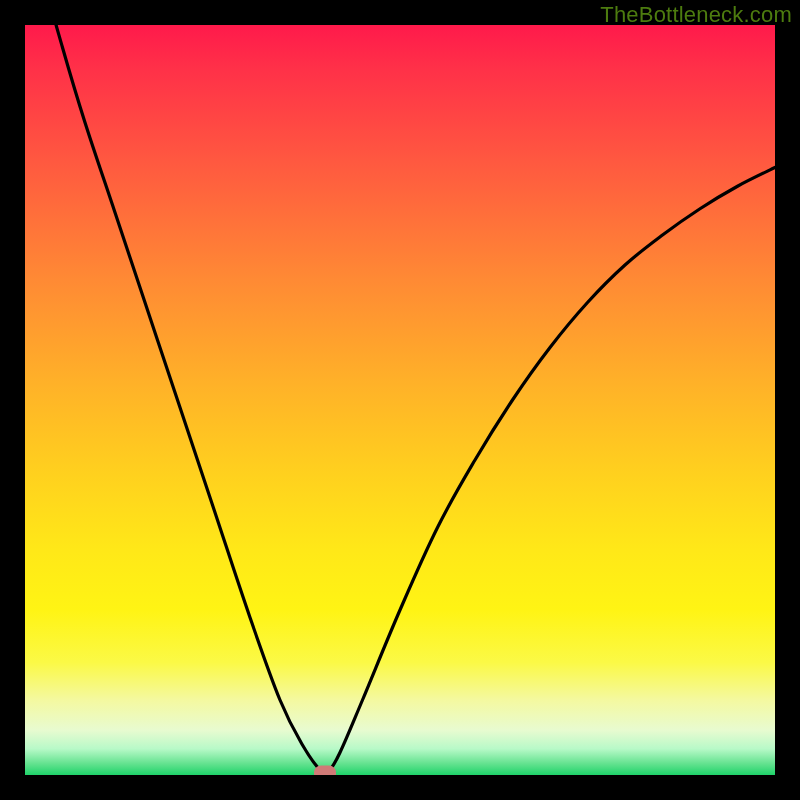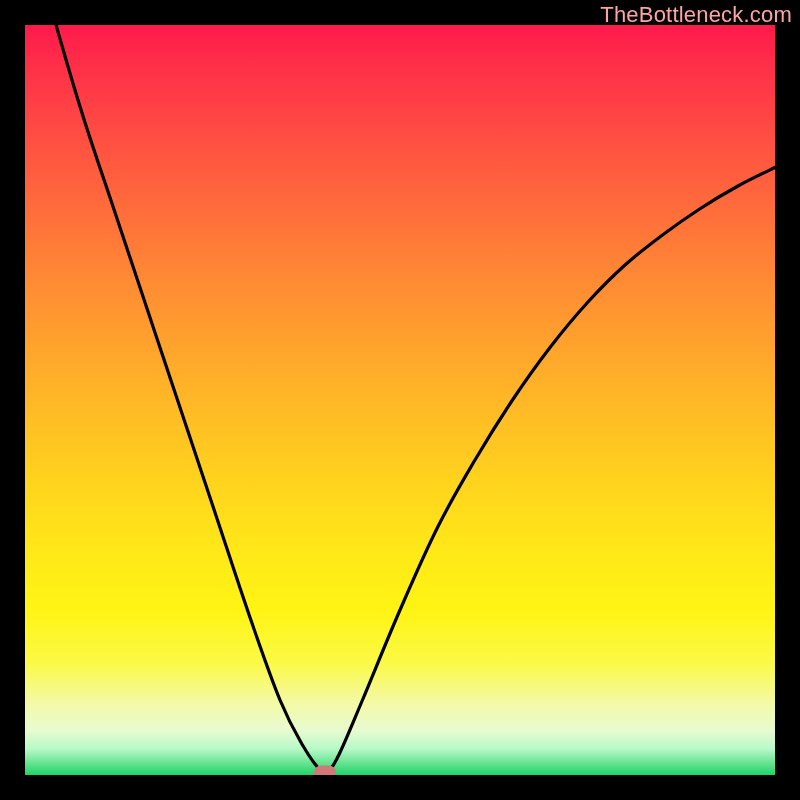--- a/index.html
+++ b/index.html
@@ -14,21 +14,21 @@
   .outer {
     position: relative;
     width: 800px;
     height: 800px;
     background: #000;
   }
   .watermark {
     position: absolute;
     top: 2px;
     right: 8px;
-    color: #fca5a5;
+    color: #4d7c0f;
     font-size: 22px;
     font-weight: 400;
     letter-spacing: 0.2px;
     z-index: 10;
   }
   .plot-area {
     position: absolute;
     left: 25px;
     top: 25px;
     width: 750px;

